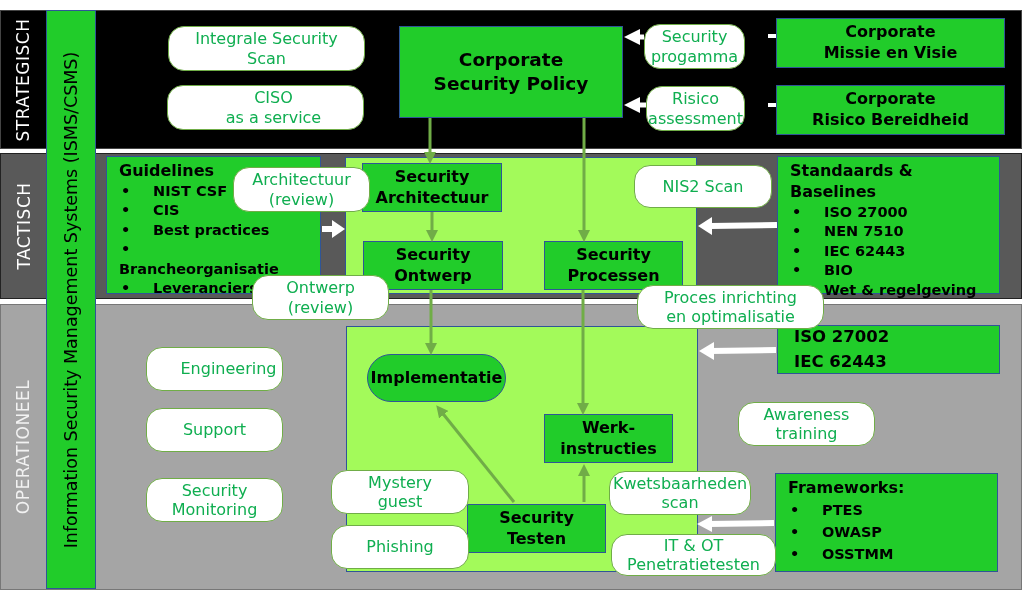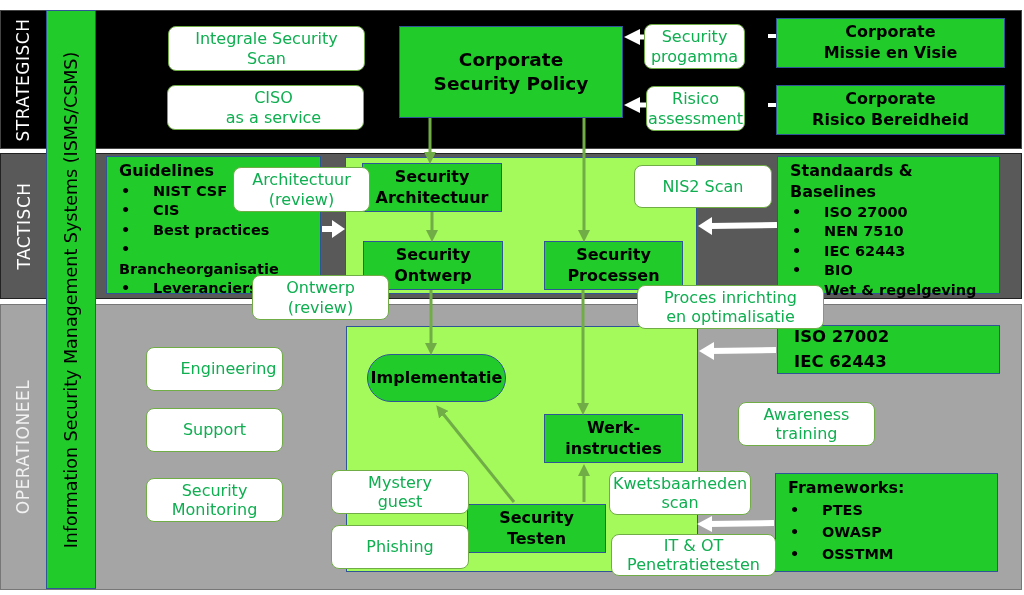--- a/index.html
+++ b/index.html
@@ -37,21 +37,21 @@
     line-height: 1.3; z-index: 3; font-weight: bold;
   }
   .gbox.list { align-items: flex-start; justify-content: flex-start; text-align: left; padding: 4px 12px; }
   .gbox.list .title { font-size: 16px; }
   .gbox.list ul { margin: 0; padding: 0; list-style: none; font-size: 14.5px; line-height: 19.5px; }
   .gbox.list li::before { content: "•"; display: inline-block; width: 32px; padding-left: 2px; }
 
   .zone { position: absolute; background: #a3fa5a; border: 1px solid #2f5597; box-sizing: border-box; z-index: 1; }
 
   .wbox {
-    position: absolute; background: #ffffff; border: 1.5px solid #70ad47; border-radius: 8px;
+    position: absolute; background: #ffffff; border: 1.5px solid #70ad47; border-radius: 16px;
     box-sizing: border-box; color: #0fae50; font-size: 16px; text-align: center;
     display: flex; flex-direction: column; align-items: center; justify-content: center;
     line-height: 1.2; z-index: 5;
   }
 
   svg.arrows { position: absolute; left: 0; top: 0; width: 1024px; height: 595px; z-index: 4; pointer-events: none; }
 </style>
 </head>
 <body>
 
@@ -161,21 +161,21 @@
 <div class="wbox" style="left:146px; top:408px; width:137px; height:44px;">
   <div>Support</div>
 </div>
 <div class="wbox" style="left:146px; top:478px; width:137px; height:44px;">
   <div>Security</div>
   <div>Monitoring</div>
 </div>
 <div class="gbox" style="left:367px; top:354px; width:139px; height:48px;border-radius:24px;">
   <div>Implementatie</div>
 </div>
-<div class="gbox" style="left:544px; top:414px; width:139px; height:49px;">
+<div class="gbox" style="left:544px; top:414px; width:129px; height:49px;">
   <div>Werk-</div>
   <div>instructies</div>
 </div>
 <div class="gbox" style="left:467px; top:504px; width:139px; height:49px;">
   <div>Security</div>
   <div>Testen</div>
 </div>
 <div class="wbox" style="left:331px; top:470px; width:138px; height:44px;">
   <div>Mystery</div>
   <div>guest</div>

